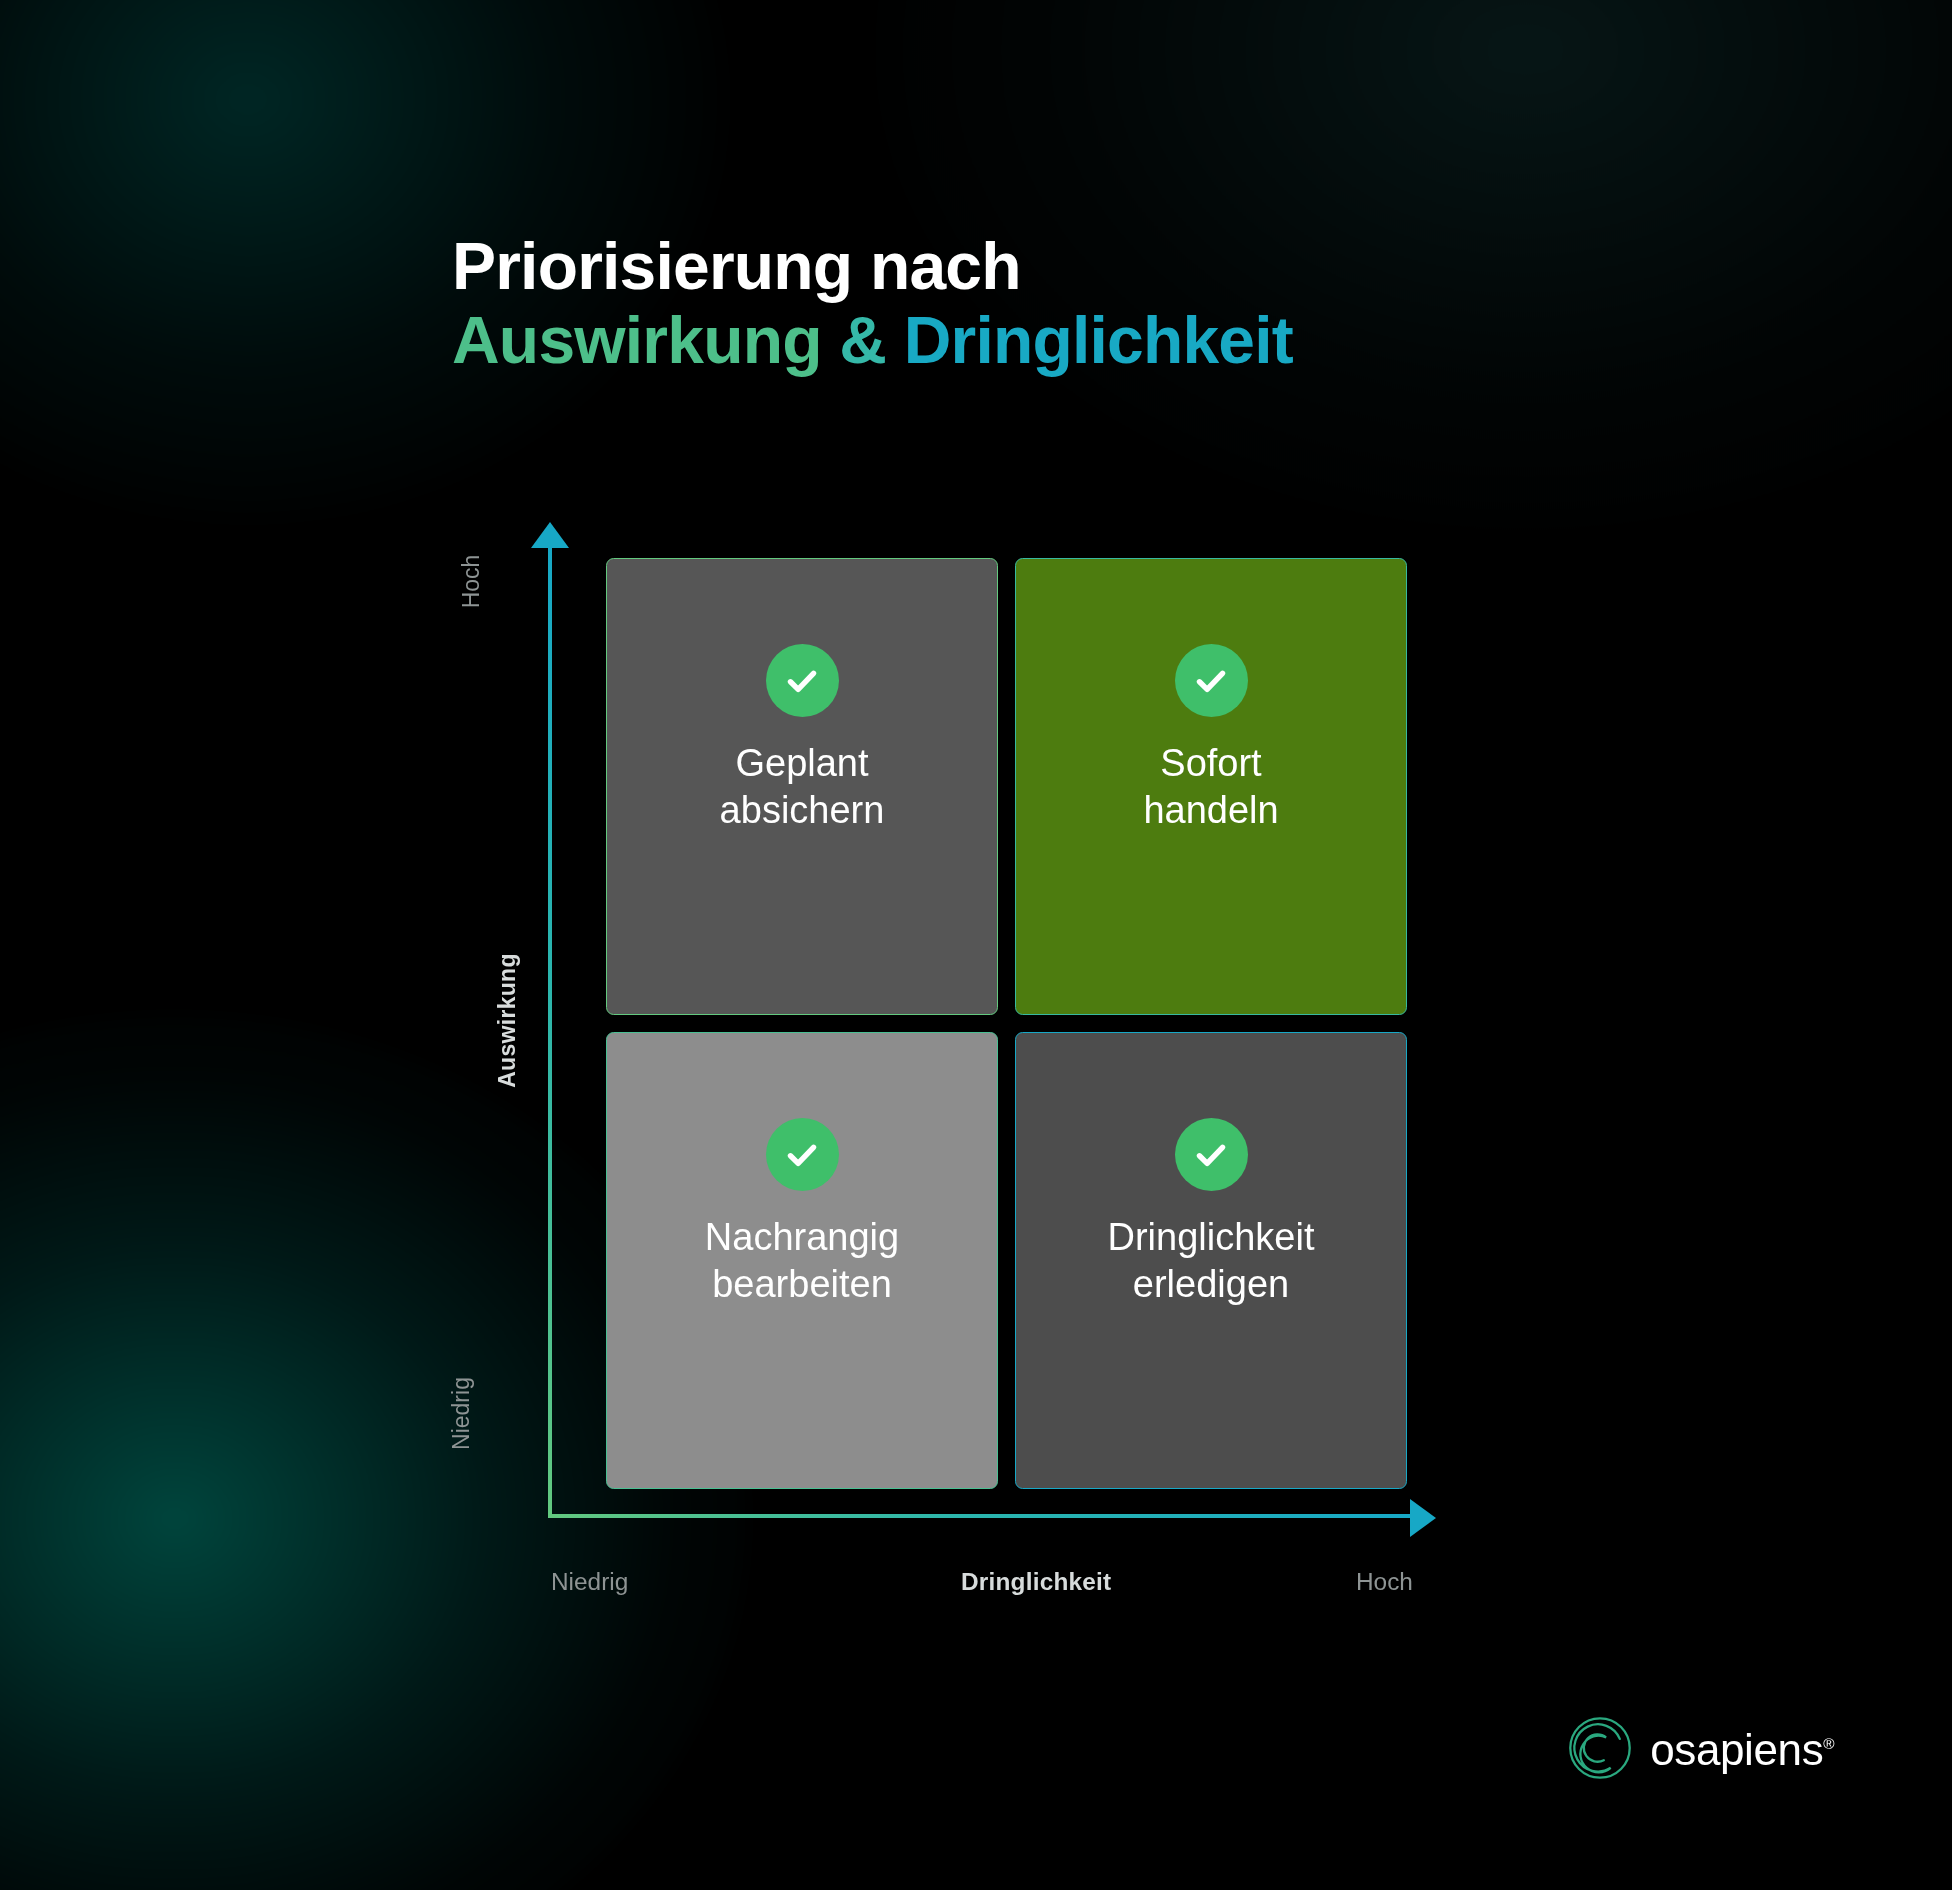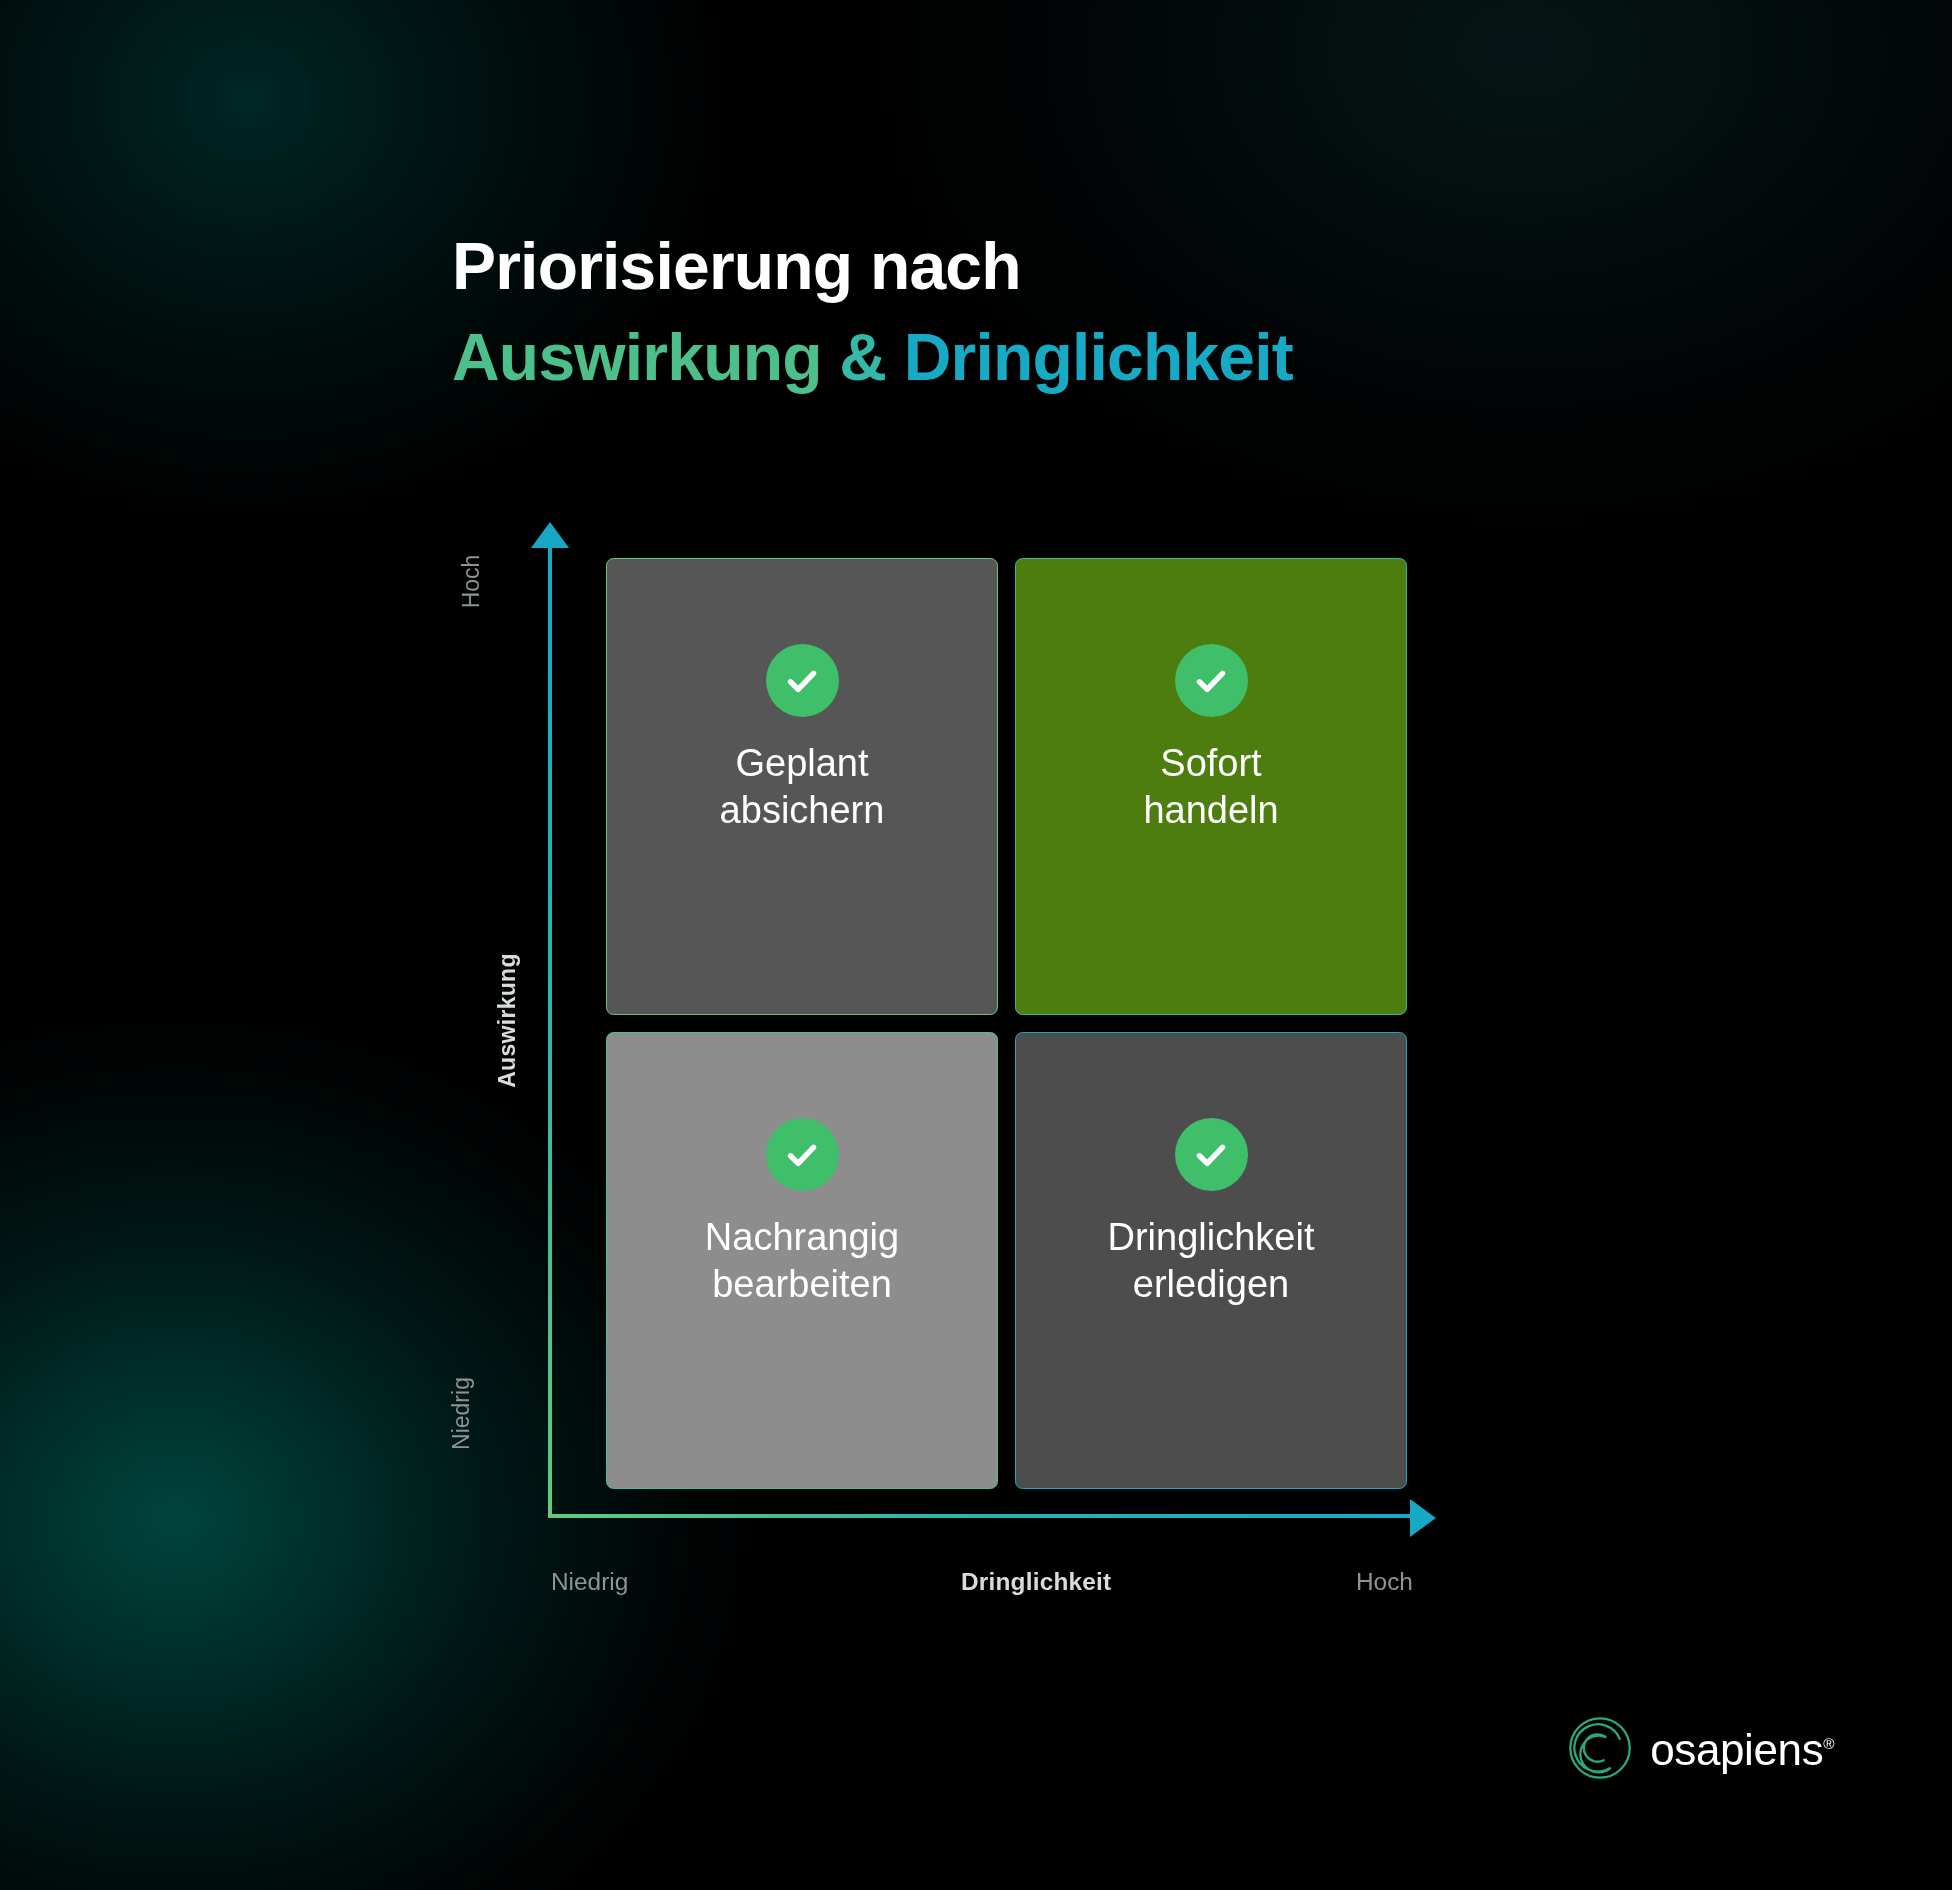--- a/index.html
+++ b/index.html
@@ -64,21 +64,20 @@
     letter-spacing: -0.8px;
     color: #ffffff;
     line-height: 1.12;
     white-space: nowrap;
   }
   .title-line2 {
     font-size: 66px;
     font-weight: 700;
     letter-spacing: -0.8px;
     line-height: 1.12;
-    margin-top: 17px;
     white-space: nowrap;
   }
   .title-part-a { color: #4dbf8a; }
   .title-part-amp { color: #35b8a8; }
   .title-part-b { color: #18a9c4; }
 
   
   .matrix-wrap {
     position: absolute;
     left: 450px;

